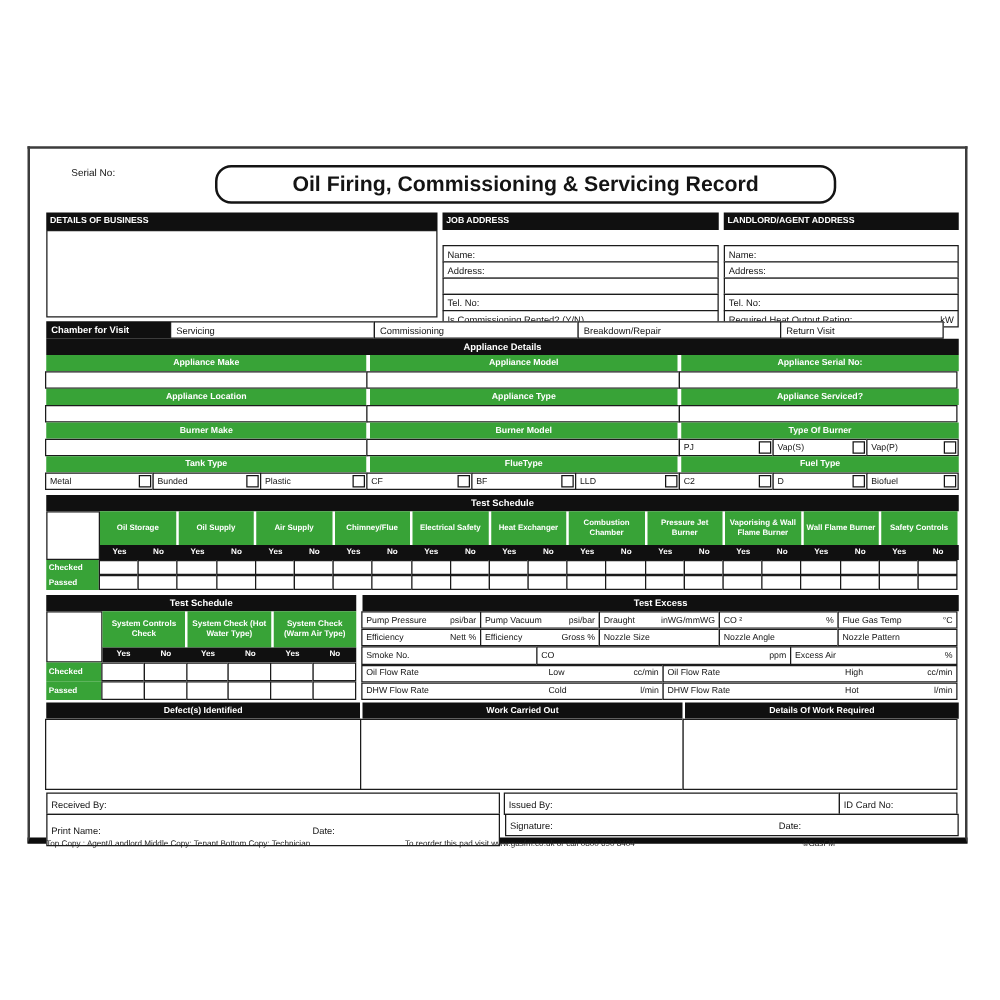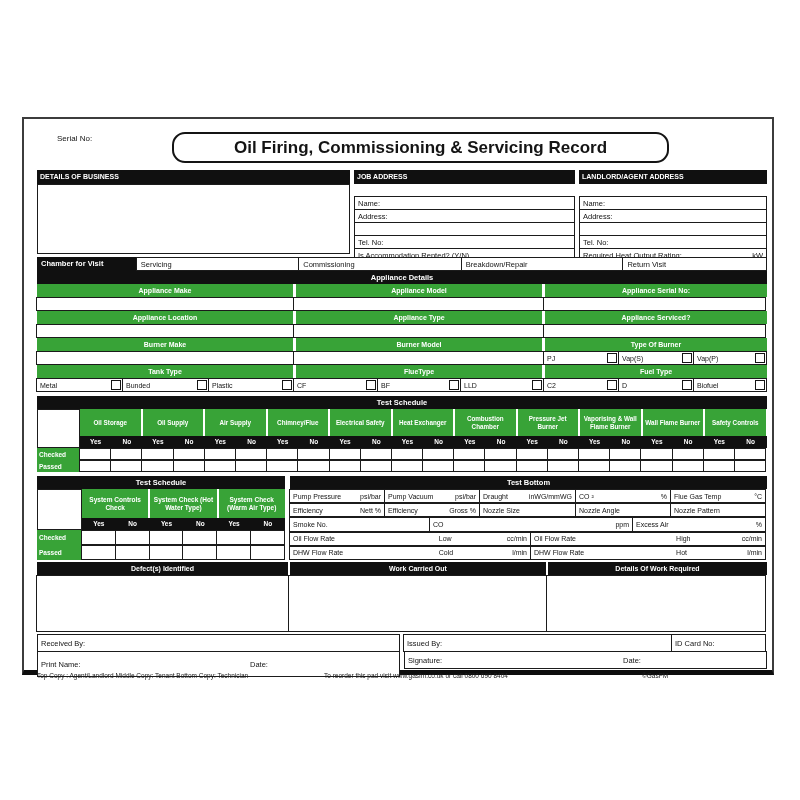--- a/index.html
+++ b/index.html
@@ -58,40 +58,40 @@
     <div class="bar" style="width:188px">LANDLORD/AGENT ADDRESS</div>
   </div>
 
   <div class="abs flex addr-bd">
     <div class="cell" style="width:313px;height:70px"></div>
     <div style="width:221px">
       <div class="cell arow">Name:</div>
       <div class="cell arow">Address:</div>
       <div class="cell arow"></div>
       <div class="cell arow">Tel. No:</div>
-      <div class="cell arow">Is Accommodation Rented? (Y/N)</div>
+      <div class="cell arow">Is Commissioning Rented? (Y/N)</div>
     </div>
     <div style="width:188px">
       <div class="cell arow">Name:</div>
       <div class="cell arow">Address:</div>
       <div class="cell arow"></div>
       <div class="cell arow">Tel. No:</div>
       <div class="cell arow">
         <span>Required Heat Output Rating:</span>
         <span style="margin-left:auto">kW</span>
       </div>
     </div>
   </div>
 
   <div class="abs flex reason">
     <div class="bar" style="width:100px;padding-left:4px">Chamber for Visit</div>
     <div class="cell" style="width:164px">Servicing</div>
     <div class="cell" style="width:164px">Commissioning</div>
     <div class="cell" style="width:163px">Breakdown/Repair</div>
-    <div class="cell" style="width:145px">Return Visit</div>
+    <div class="cell" style="width:131px">Return Visit</div>
   </div>
 
   <div class="abs bar secbar" style="top:152px">Appliance Details</div>
   <div class="abs g3" style="top:165px">
     <div class="green" style="width:256px">Appliance Make</div>
     <div class="green" style="width:246px">Appliance Model</div>
     <div class="green" style="width:222px">Appliance Serial No:</div>
   </div>
   <div class="abs w3" style="top:178px">
     <div class="cell" style="width:258px"></div>
@@ -302,21 +302,21 @@
   <div class="abs gridrow" style="left:13px;top:426px;width:248px;height:15px">
     <div class="green rowlab" style="width:45px">Passed</div>
     <div class="cell" style="width:34.8px"></div>
       <div class="cell" style="width:34.8px"></div>
       <div class="cell" style="width:34.8px"></div>
       <div class="cell" style="width:34.8px"></div>
       <div class="cell" style="width:34.8px"></div>
       <div class="cell" style="width:34.8px"></div>
   </div>
 
-  <div class="abs bar" style="left:266px;top:357px;width:477px;height:13px;font-size:7.5px;line-height:13px;text-align:center">Test Bottom</div>
+  <div class="abs bar" style="left:266px;top:357px;width:477px;height:13px;font-size:7.5px;line-height:13px;text-align:center">Test Excess</div>
   <div class="abs gridrow" style="left:266px;top:370px;width:477px;height:14.2px">
     <div class="cell tr-cell" style="width:96px">
         <span>Pump Pressure</span>
         <span class="u">psi/bar</span>
       </div>
     <div class="cell tr-cell" style="width:96px">
         <span>Pump Vacuum</span>
         <span class="u">psi/bar</span>
       </div>
     <div class="cell tr-cell" style="width:97px">

